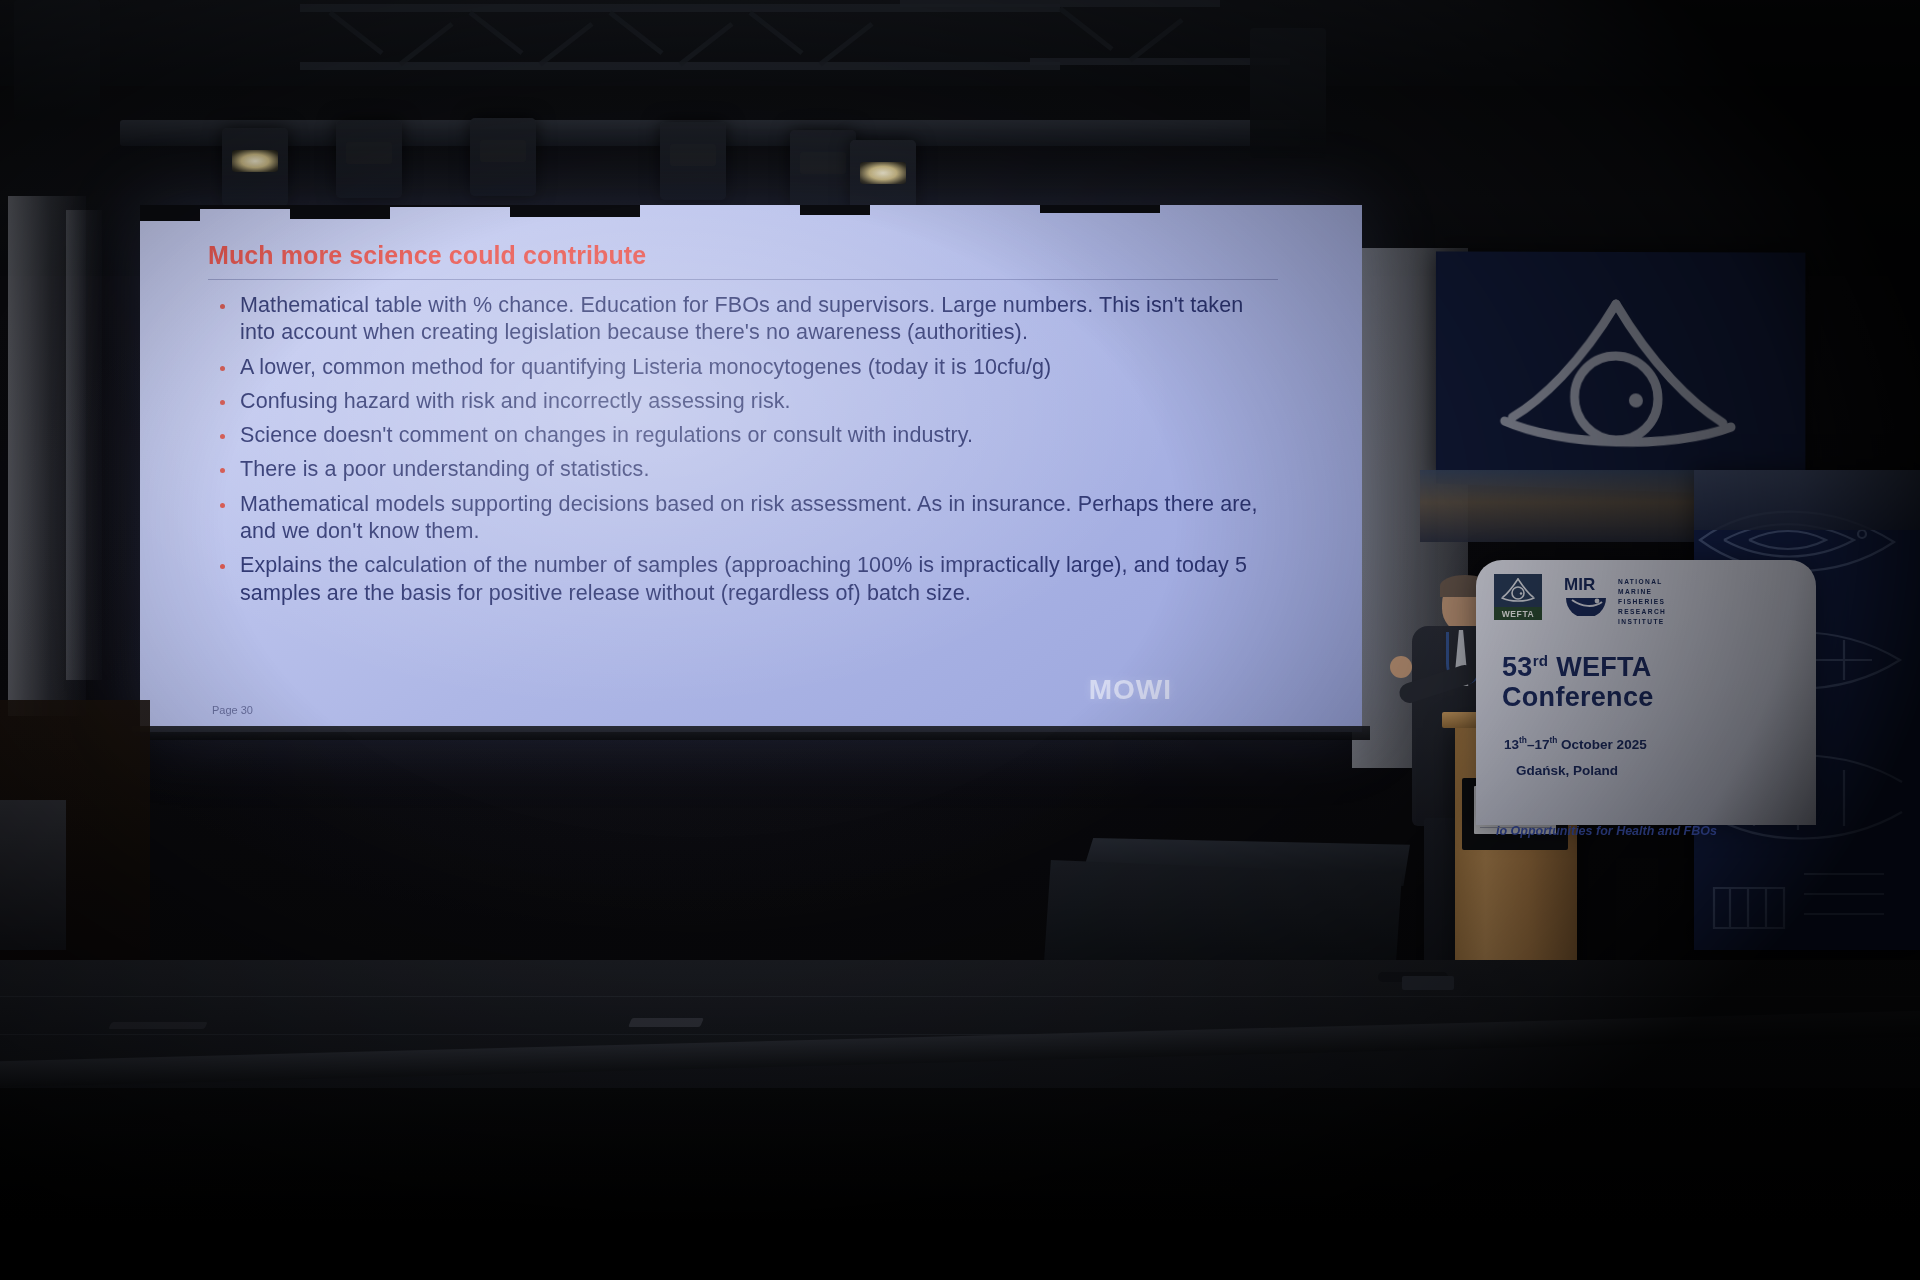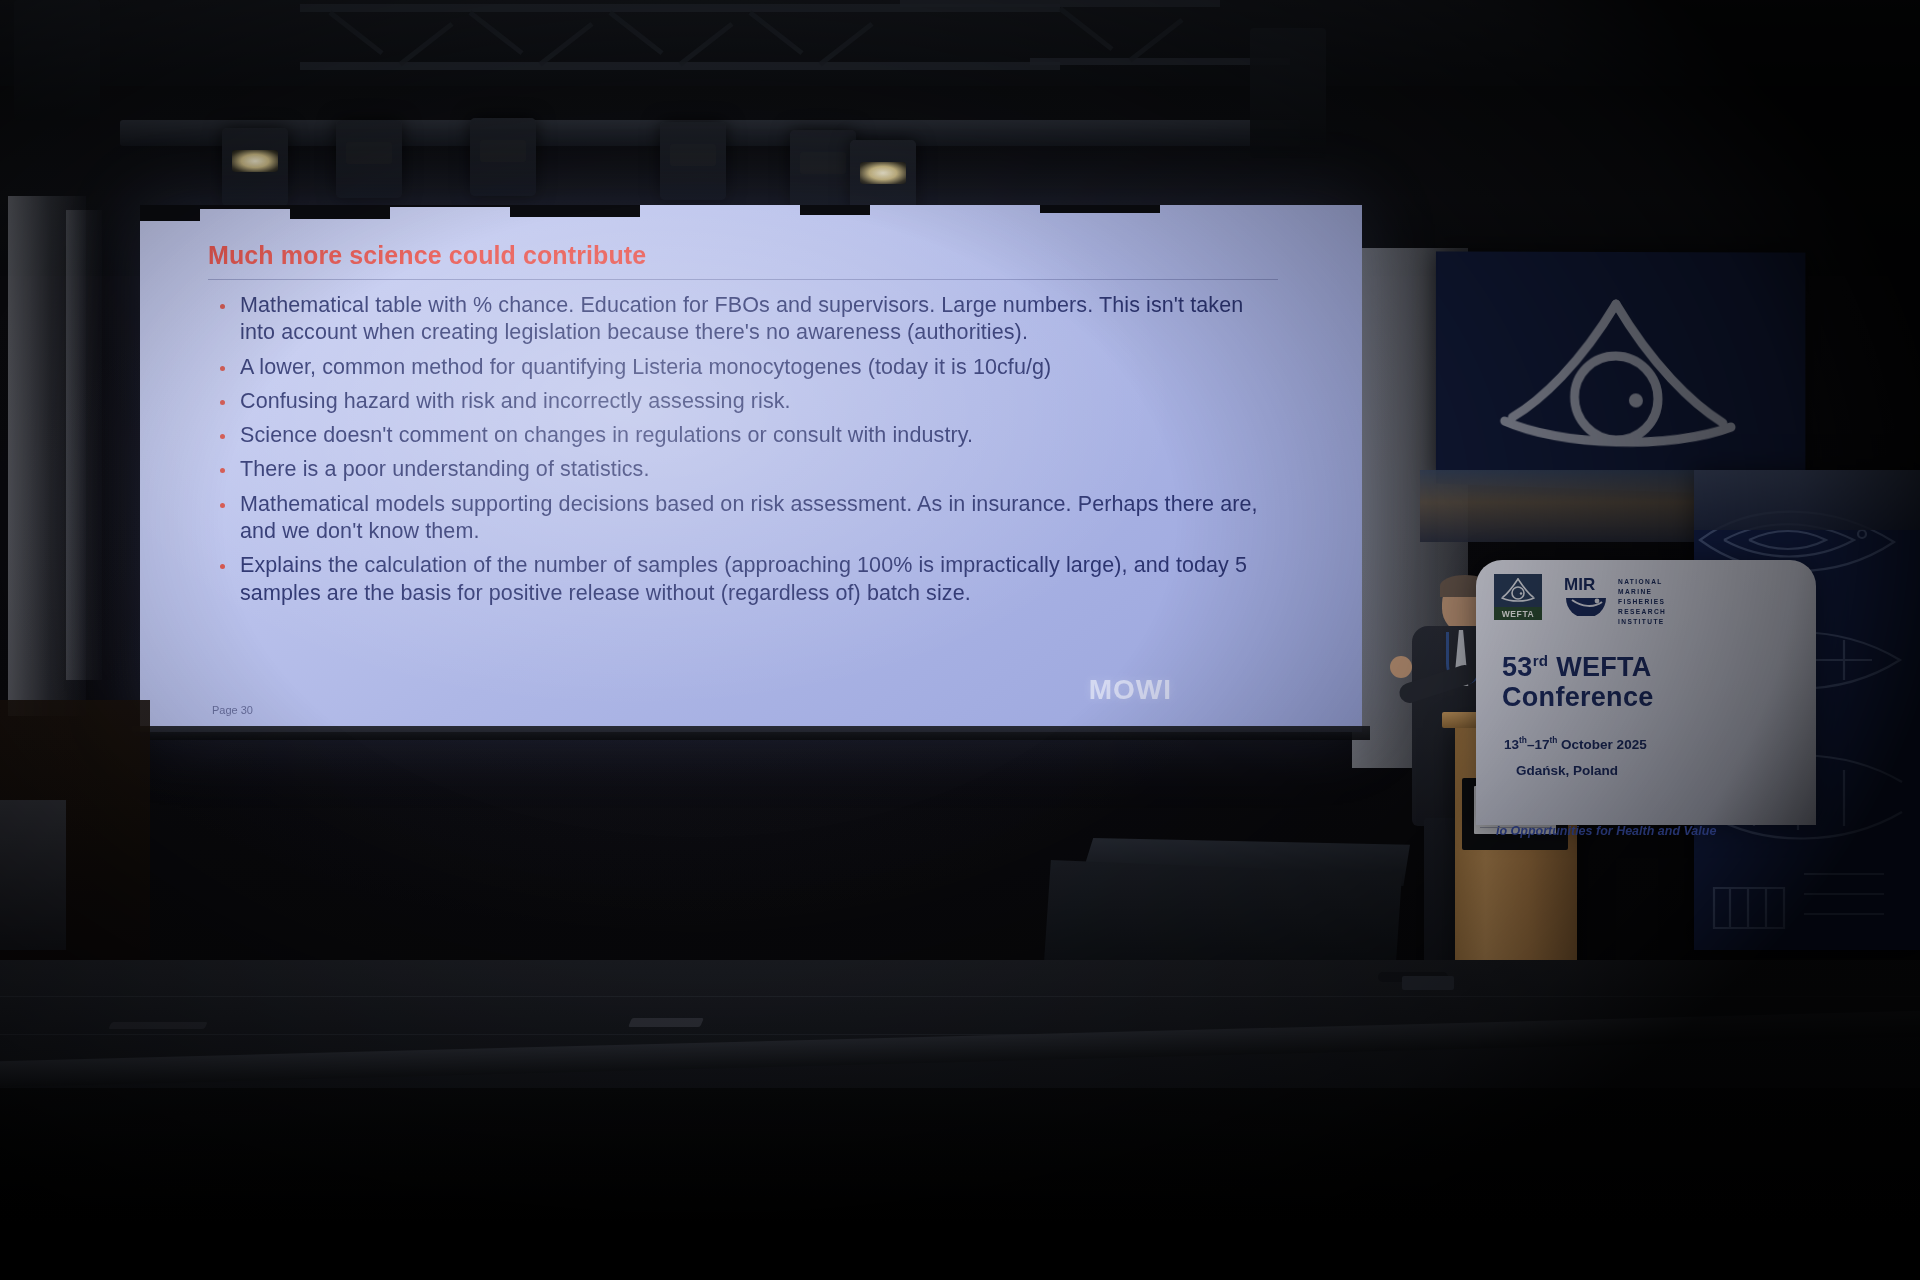--- a/index.html
+++ b/index.html
@@ -668,21 +668,21 @@
       <span>Conference</span>
     </div>
 
     <div class="conf-dates">
       <span>13</span><sup>th</sup><span>–</span><span>17</span><sup>th</sup><span> October 2025</span>
     </div>
 
     <div class="conf-place">Gdańsk, Poland</div>
   </div>
 
-  <div class="conf-tagline">io Opportunities for Health and Value</div>
+  <div class="conf-tagline">io Opportunities for Health and FBOs</div>
 
   <div class="monitor-wedge2"></div>
   <div class="monitor-wedge"></div>
 
   <div class="left-wall"></div>
   <div class="left-table"></div>
 
   <div class="stage-floor">
     <div class="floor-panel-seam" style="left:0; top:36px; width:1920px;"></div>
     <div class="floor-panel-seam" style="left:0; top:74px; width:1920px;"></div>

